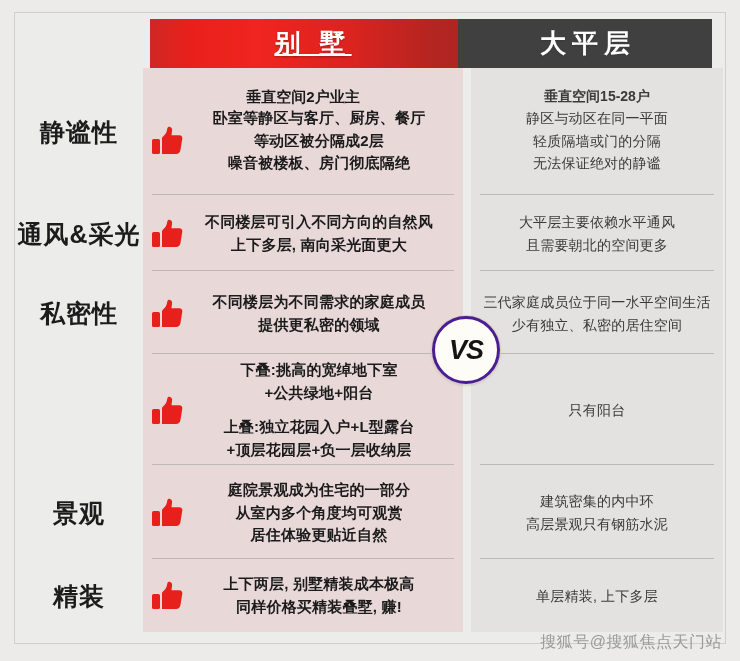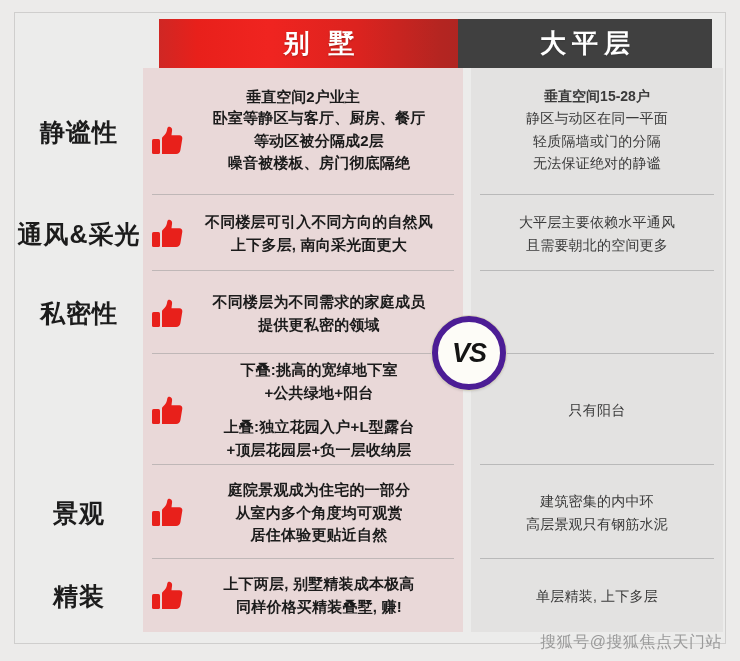--- a/index.html
+++ b/index.html
@@ -43,26 +43,27 @@
     height: 49px;
     line-height: 49px;
     text-align: center;
     font-size: 26px;
     font-weight: bold;
     color: #ffffff;
     letter-spacing: 6px;
     text-indent: 6px;
   }
   .hdr-villa {
-    left: 159px;
+    left: 150px;
     width: 320px;
     background: linear-gradient(to right,
         #cf2724 0%, #e8201b 12%, #f02420 34%,
         #dc231f 62%, #b42521 88%, #ab2522 100%);
     text-shadow: 0 1px 2px rgba(0,0,0,.25);
+    text-decoration: underline;
   }
   .hdr-flat {
     left: 458px;
     width: 254px;
     background: #404040;
     text-shadow: 0 1px 2px rgba(0,0,0,.13);
   }
 
   
   .body-villa {
@@ -179,21 +180,21 @@
 
   
   #vs-badge {
     position: absolute;
     left: 432px;
     top: 316px;
     width: 62px;
     height: 62px;
     border-radius: 50%;
     background: #fdfcf7;
-    border: 6px solid #4c1d95;
+    border: 3px solid #4c1d95;
     box-shadow: 0 0 0 1px #d8d4bd, 0 1px 3px rgba(0,0,0,.18);
     display: flex;
     align-items: center;
     justify-content: center;
     font-size: 27px;
     font-weight: bold;
     font-style: italic;
     color: #141414;
     letter-spacing: -1px;
     z-index: 20;
@@ -278,20 +279,23 @@
               <svg viewBox="0 0 34 34" xmlns="http://www.w3.org/2000/svg">
                 <rect x="1" y="15" width="8" height="15" rx="1.6" fill="#e8201b"></rect>
                 <path d="M11 30 L11 14.5 C11 13.6 11.6 12.9 12.3 12.3 C14 10.9 15.4 9 15.9 6.6 L16.3 4.4 C16.5 3.3 17.5 2.6 18.6 2.8 C20.2 3.1 21.3 4.6 21.1 6.2 L20.5 11.2 L28.4 11.2 C30.3 11.2 31.7 12.9 31.3 14.7 L29.4 26.3 C29.1 28.4 27.3 30 25.2 30 Z" fill="#e8201b"></path>
               </svg>
             </span>
             <div class="villa-text">
               <div class="blk">不同楼层为不同需求的家庭成员<br>提供更私密的领域</div>
             </div>
           </div>
         </div>
+        <div class="cell cell-flat">
+          <div class="flat-text">三代家庭成员位于同一水平空间生活<br>少有独立、私密的居住空间</div>
+        </div>
       </div>
       <div class="divider" style="left: 152px; width: 302px; top: 270px;"></div>
       <div class="divider flat-side" style="left: 480px; width: 234px; top: 270px;"></div>
       <div class="row" style="top: 355px; height: 111px;">
         <div class="cell cell-villa">
           <div class="villa-inner">
             <span class="thumb">
               <svg viewBox="0 0 34 34" xmlns="http://www.w3.org/2000/svg">
                 <rect x="1" y="15" width="8" height="15" rx="1.6" fill="#e8201b"></rect>
                 <path d="M11 30 L11 14.5 C11 13.6 11.6 12.9 12.3 12.3 C14 10.9 15.4 9 15.9 6.6 L16.3 4.4 C16.5 3.3 17.5 2.6 18.6 2.8 C20.2 3.1 21.3 4.6 21.1 6.2 L20.5 11.2 L28.4 11.2 C30.3 11.2 31.7 12.9 31.3 14.7 L29.4 26.3 C29.1 28.4 27.3 30 25.2 30 Z" fill="#e8201b"></path>

